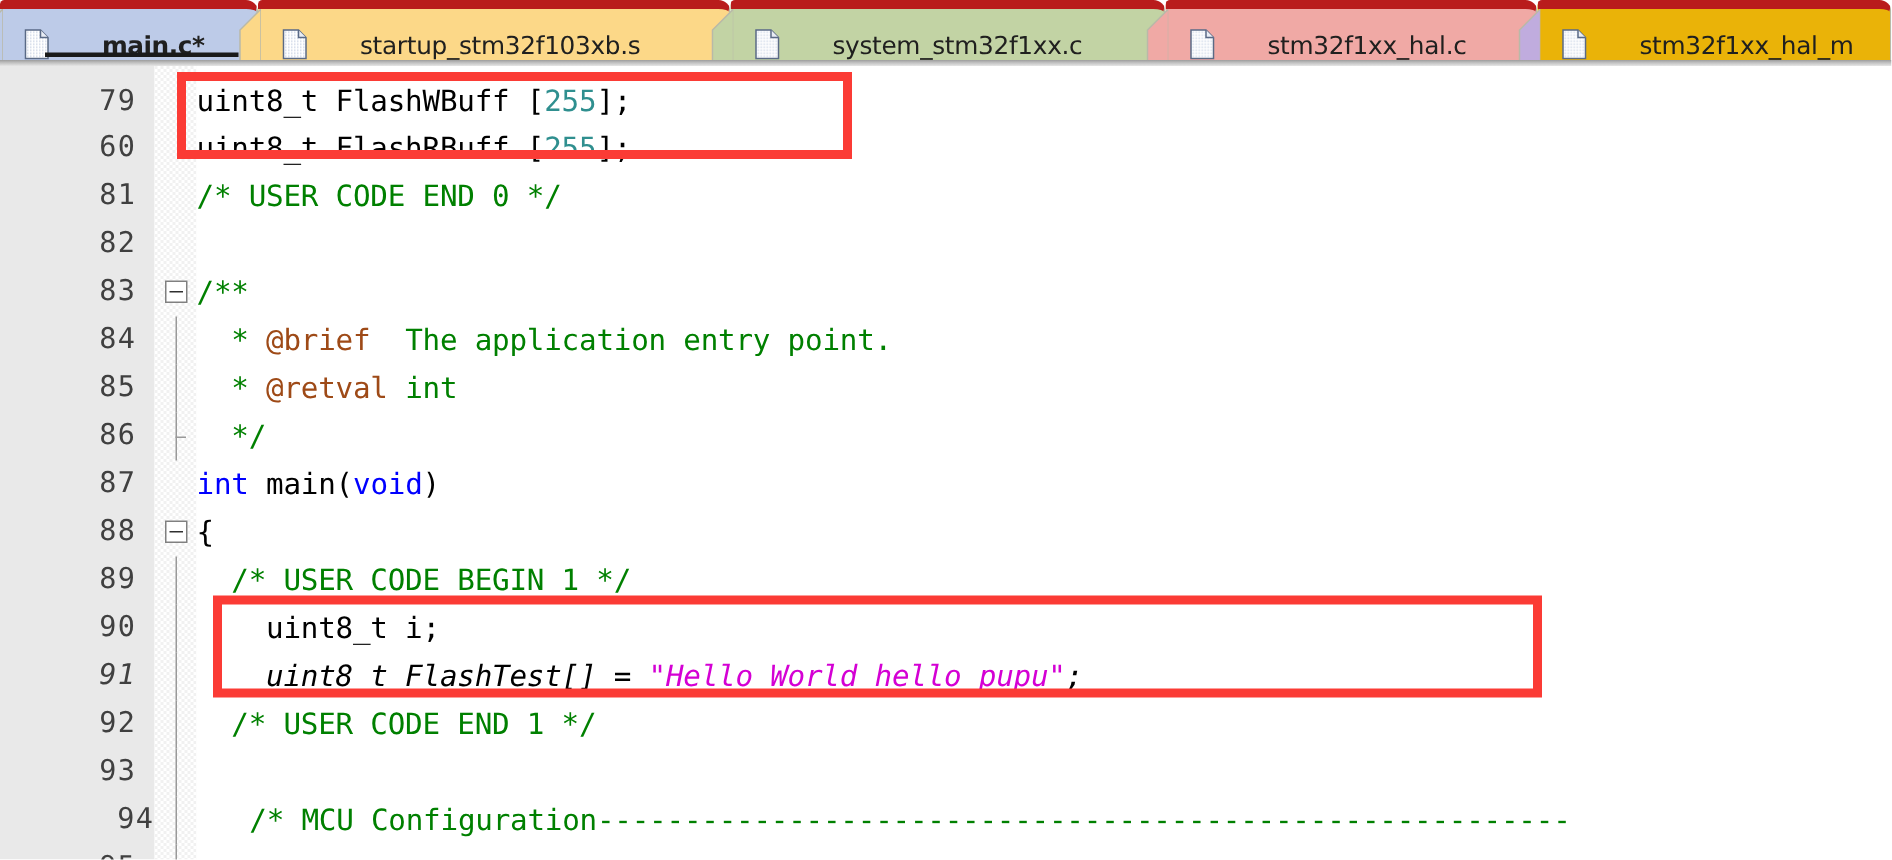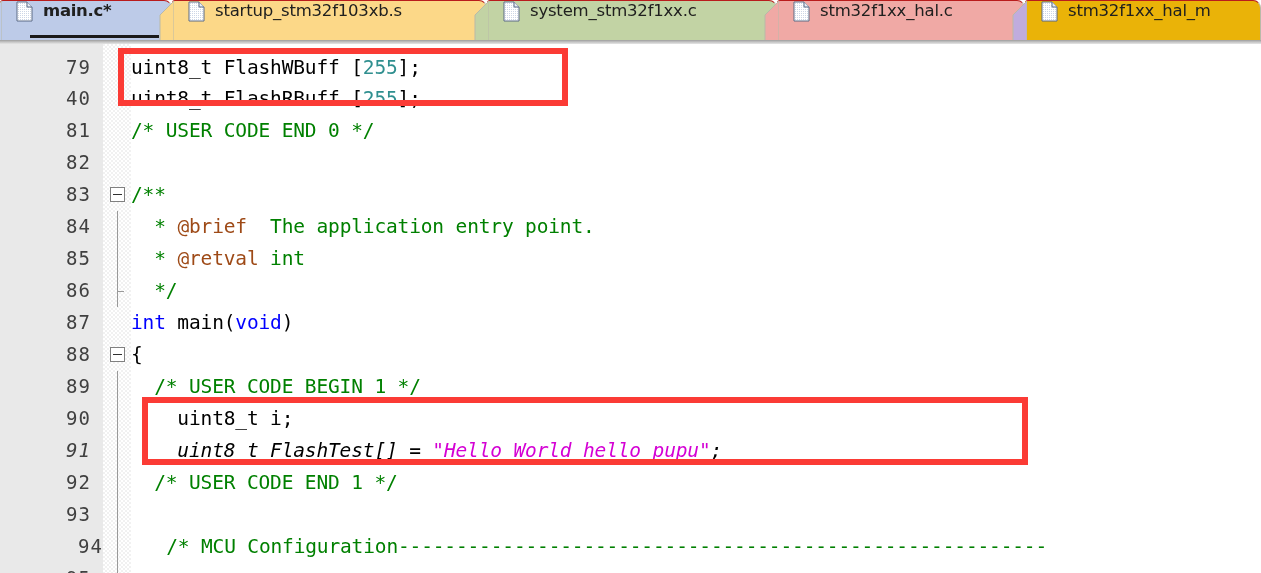--- a/index.html
+++ b/index.html
@@ -22,25 +22,26 @@
     height: 40px;
     background: #ffffff;
     overflow: hidden;
   }
   .tab {
     position: absolute;
     top: 0;
     height: 40px;
     box-sizing: border-box;
     display: flex;
-    align-items: flex-start;
+    align-items: flex-end;
     border-top-left-radius: 3px;
     border-top-right-radius: 8px;
-    border-top: 1px solid #b91c1c;
+    border-top: 6px solid #b91c1c;
     border-right: 1px solid #b9b9a8;
+    gap: 25px;
   }
   .tab .slant {
     position: absolute;
     left: -14px;
     top: 0;
     width: 16px;
     height: 40px;
     overflow: hidden;
   }
   .tab-icon {
@@ -272,21 +273,21 @@
 <div id="editor">
   <div id="topshadow"></div>
   <div id="gutter"></div>
   <div id="foldmargin"></div>
   <div id="code-area"></div>
 <div class="line" style="top: 12px;">
       <div class="lineno">79</div>
       <div class="codetext"><span class="plain">uint8_t FlashWBuff [</span><span class="num">255</span><span class="plain">];</span></div>
     </div>
     <div class="line" style="top: 43px;">
-      <div class="lineno">40</div>
+      <div class="lineno">60</div>
       <div class="codetext"><span class="plain">uint8_t FlashRBuff [</span><span class="num">255</span><span class="plain">];</span></div>
     </div>
     <div class="line" style="top: 75px;">
       <div class="lineno">81</div>
       <div class="codetext"><span class="cmt">/* USER CODE END 0 */</span></div>
     </div>
     <div class="line" style="top: 107px;">
       <div class="lineno">82</div>
       <div class="codetext"></div>
     </div>

